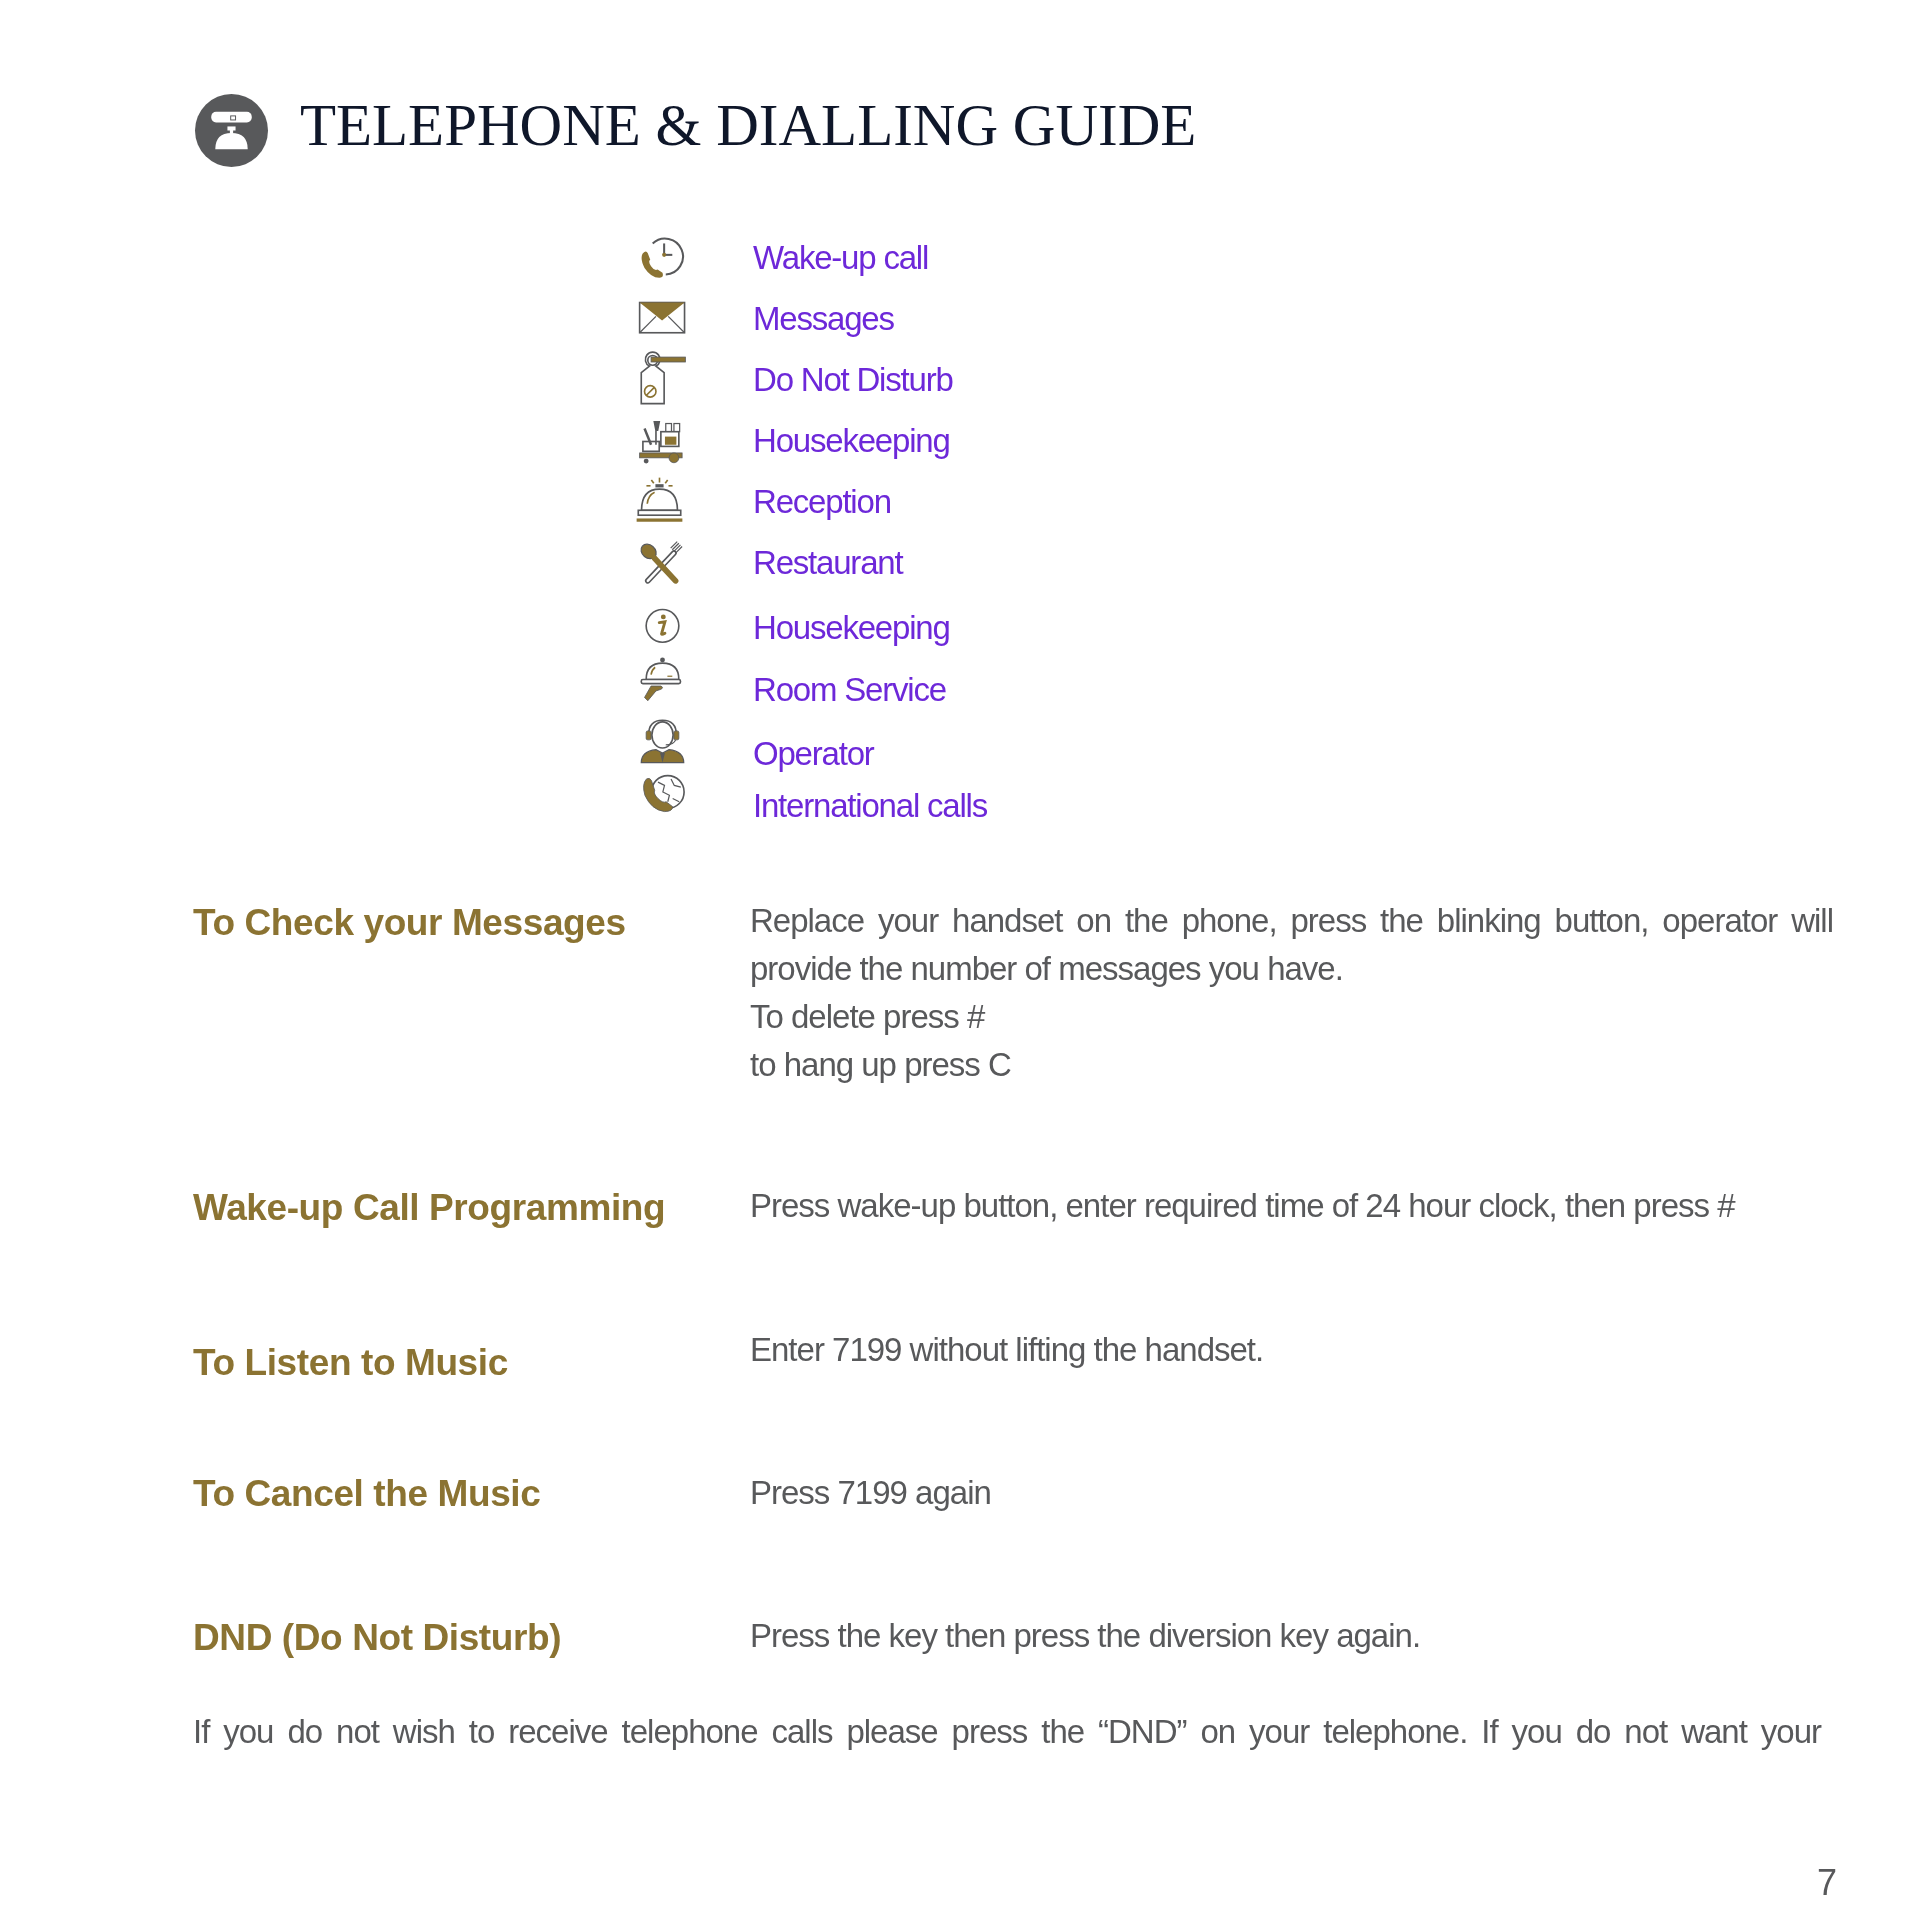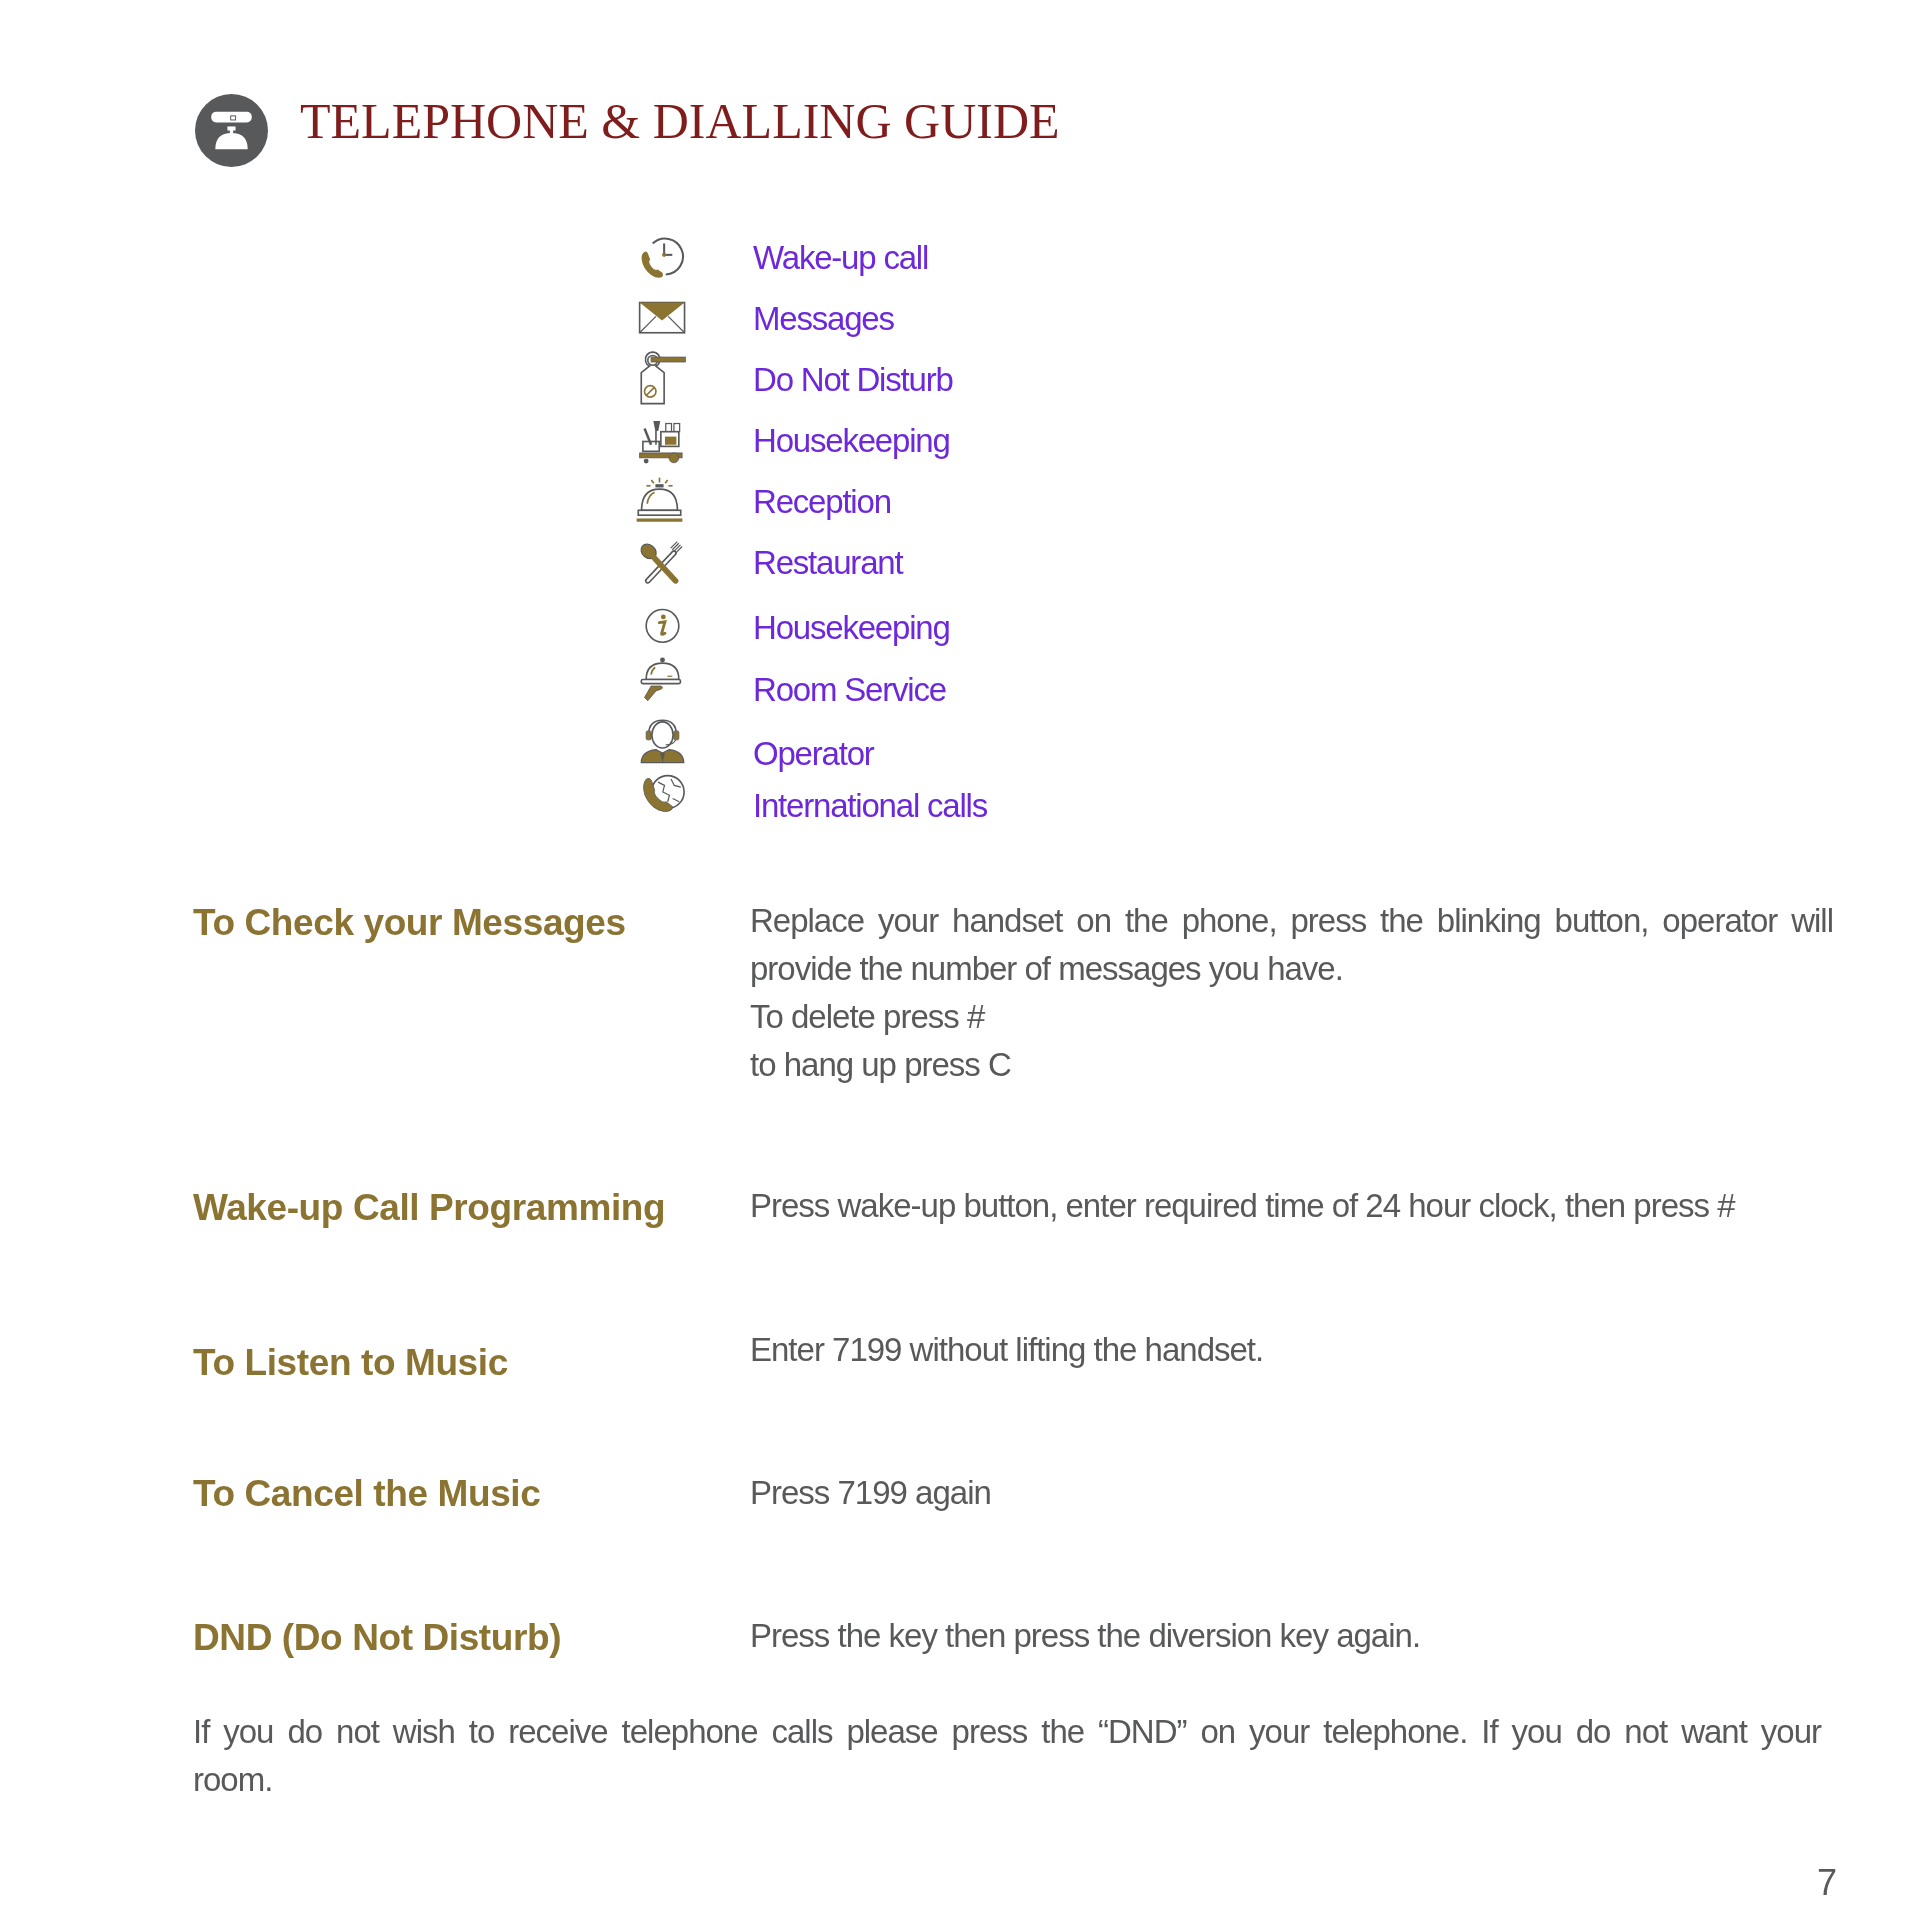--- a/index.html
+++ b/index.html
@@ -1,20 +1,20 @@
 <!DOCTYPE html>
 <html style="font-size:13px"><head>
 <meta charset="utf-8">
 <style>
   html, body { margin:0; padding:0; background:#ffffff; }
   body { width:1923px; height:1923px; position:relative; overflow:hidden;
          font-family:"Liberation Sans", sans-serif; color:#58595b; }
   .abs { position:absolute; }
   .header-icon { left:195px; top:94px; width:73px; height:73px; border-radius:50%; background:#58595b; }
-  .title { left:300px; top:96px; font-family:"Liberation Serif", serif; font-size:50px; color:#7f1d1d;
+  .title { left:300px; top:96px; font-family:"Liberation Serif", serif; font-size:59px; color:#0f172a;
            letter-spacing:0px; white-space:nowrap; line-height:1; }
   .svc-icon { width:49px; height:49px; }
   .svc-label { font-size:33px; letter-spacing:-1.2px; white-space:nowrap; line-height:1; color:#6d28d9; }
   .sec-head { left:193px; font-size:37px; font-weight:bold; color:#8b7332; letter-spacing:-0.4px; white-space:nowrap; line-height:1; }
   .sec-body { left:750px; font-size:33px; letter-spacing:-1px; line-height:48px; color:#58595b; }
   .sec-body .line { display:block; white-space:nowrap; }
   .justify { width:1083px; text-align:justify; text-align-last:justify; display:block; }
   .para { left:193px; width:1628px; font-size:33px; letter-spacing:-1px; line-height:48px; color:#58595b; }
   .para .line { display:block; white-space:nowrap; }
   .para .jl { text-align:justify; text-align-last:justify; }
@@ -178,17 +178,16 @@
   <span class="line">Press 7199 again</span>
 </div>
 
 <div class="abs sec-head" style="top:1619px;">DND (Do Not Disturb)</div>
 <div class="abs sec-body" style="top:1612px;">
   <span class="line">Press the key then press the diversion key again.</span>
 </div>
 
 <div class="abs para" style="top:1708px;">
   <span class="line jl">If you do not wish to receive telephone calls please press the “DND” on your telephone. If you do not want your</span>
-  <span class="line">room.</span>
 </div>
 
 <div class="abs pagenum">7</div>
 
 
 </body></html>

